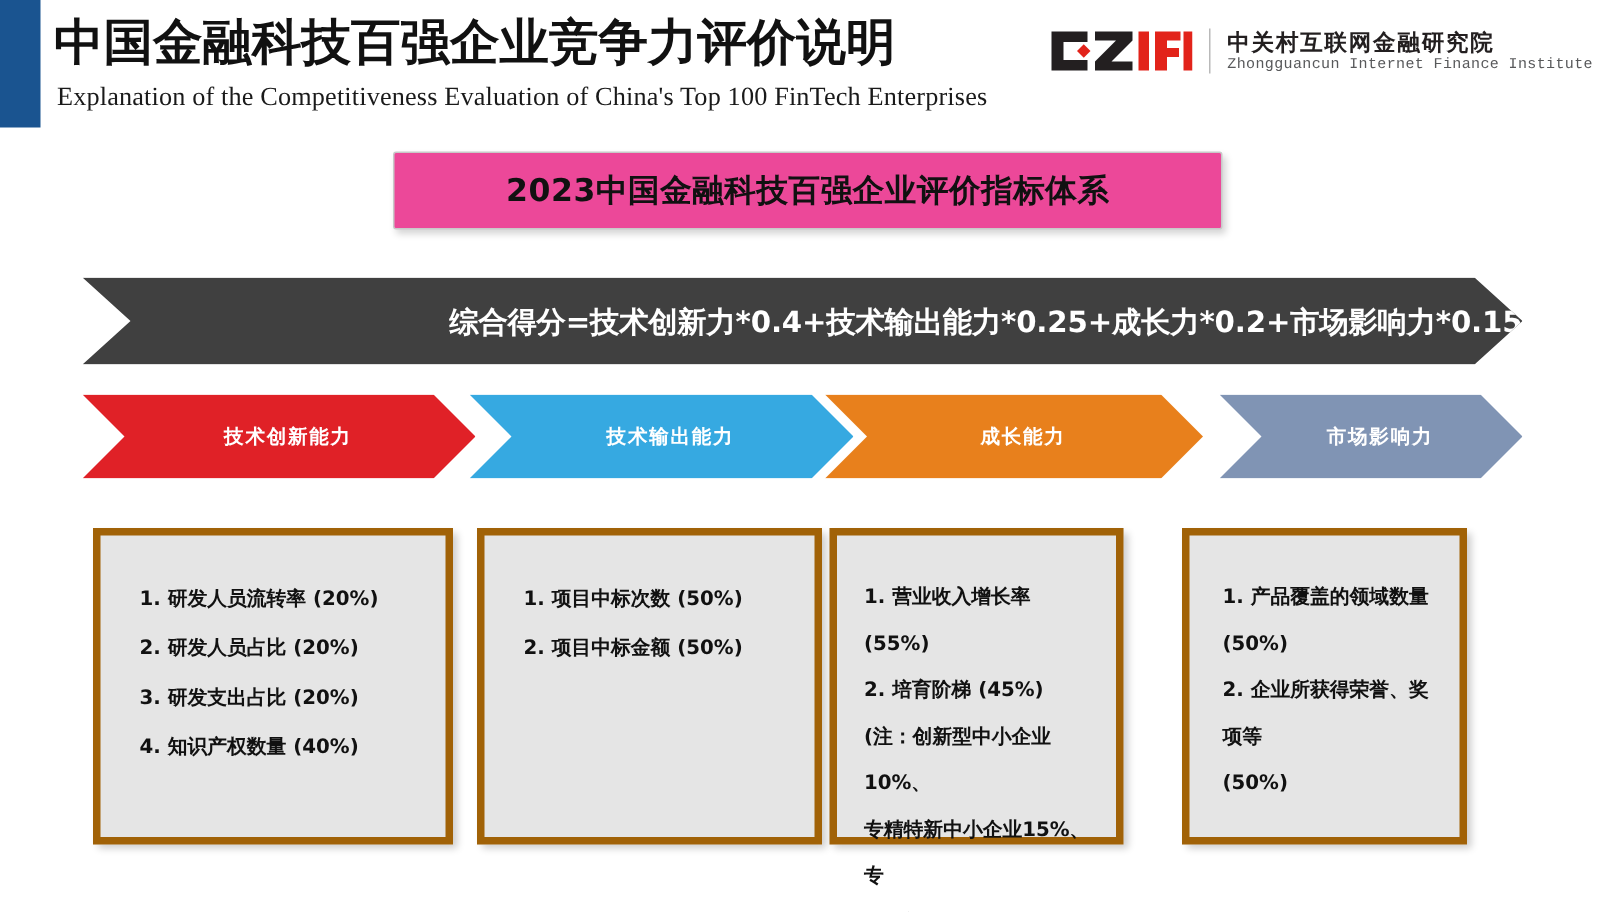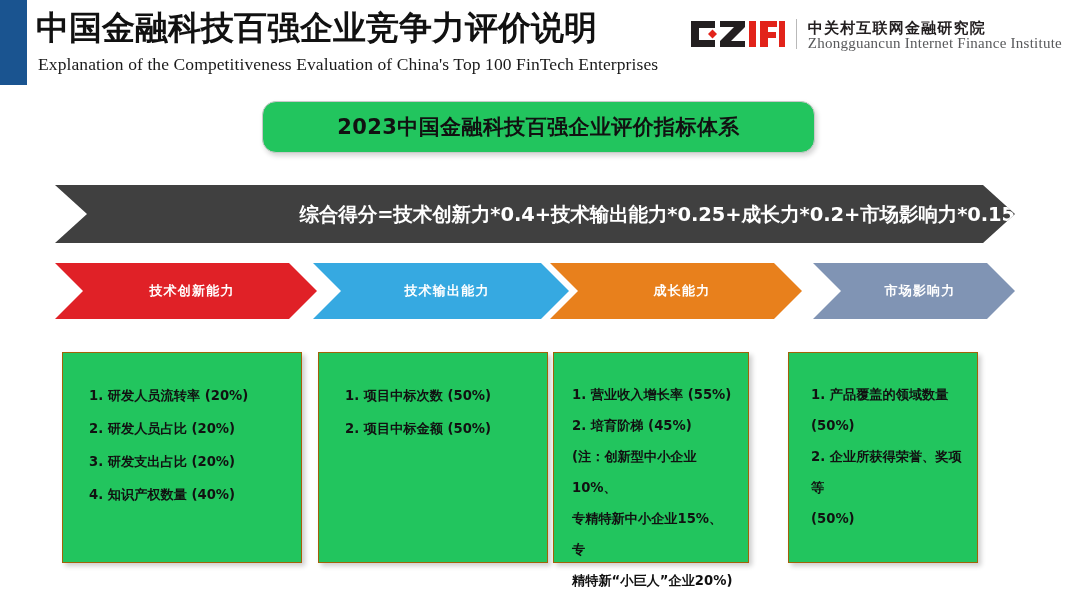--- a/index.html
+++ b/index.html
@@ -32,28 +32,28 @@
   
   .logo { position: absolute; right: 18px; top: 12px; display: flex; align-items: center; height: 44px; }
   .logo-mark { display: flex; align-items: center; height: 34px; }
   .logo-divider { width: 1px; height: 30px; background: #b9b9b9; margin: 0 11px; }
   .logo-text { display: flex; flex-direction: column; justify-content: center; }
   .logo-cn {
     font-family: "DejaVu Sans", "Liberation Sans", sans-serif;
     font-size: 15px; font-weight: bold; color: #231f20; letter-spacing: 1.2px; line-height: 18px;
   }
   .logo-en {
-    font-family: Liberation Serif, serif;
-    font-size: 15px; color: #58595b; letter-spacing: .25px; line-height: 13px;
+    font-family: Liberation Mono, monospace;
+    font-size: 10px; color: #58595b; letter-spacing: .25px; line-height: 13px;
   }
 
   
   .title-card {
     position: absolute; left: 262px; top: 101px; width: 553px; height: 52px;
-    background: #22c55e; border: 1px solid #c9c9c9; border-radius: 14px;
+    background: #ec4899; border: 1px solid #c9c9c9; border-radius: 2px;
     box-shadow: 2px 3px 5px rgba(0,0,0,.17);
     display: flex; align-items: center; justify-content: center;
   }
   .title-card-text {
     font-family: "DejaVu Sans", "Liberation Sans", sans-serif;
     font-size: 21px; font-weight: bold; color: #111; letter-spacing: .4px; white-space: nowrap;
   }
 
   
   .formula {
@@ -86,21 +86,21 @@
         clip-path: polygon(0 0, 228px 0, 256px 28px, 228px 56px, 0 56px, 28px 28px); }
   .a3 { left: 550px; width: 252px; background:#e8801c;
         clip-path: polygon(0 0, 224px 0, 252px 28px, 224px 56px, 0 56px, 28px 28px); }
   .a4 { left: 813px; width: 202px; background:#8094b4;
         clip-path: polygon(0 0, 174px 0, 202px 28px, 174px 56px, 0 56px, 28px 28px); }
 
   
   .boxes { position: absolute; left: 0; top: 352px; width: 1080px; height: 215px; }
   .box {
     position: absolute; top: 0; height: 211px;
-    background: #22c55e; border: 1px solid #a16207;
+    background: #e5e5e5; border: 5px solid #a16207;
     box-shadow: 3px 3px 5px rgba(0,0,0,.20);
     padding: 26px 14px 10px 14px;
   }
   .b1 { left: 62px;  width: 240px; }
   .b2 { left: 318px; width: 230px; }
   .b3 { left: 553px; width: 196px; }
   .b4 { left: 788px; width: 190px; }
 
   .item {
     font-family: "DejaVu Sans", "Liberation Sans", sans-serif;

